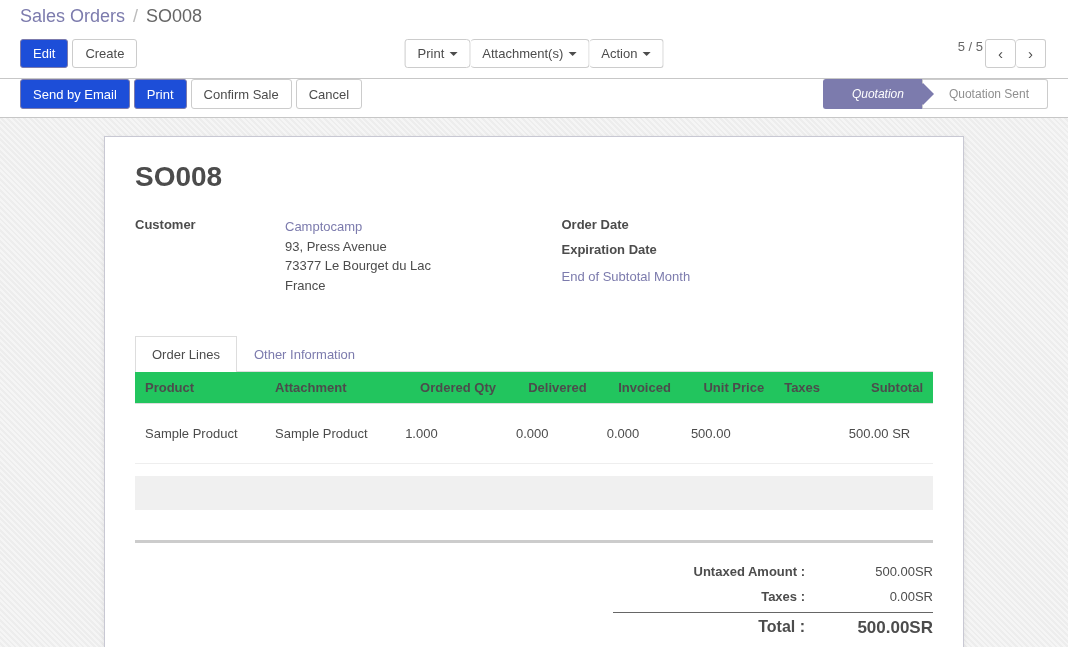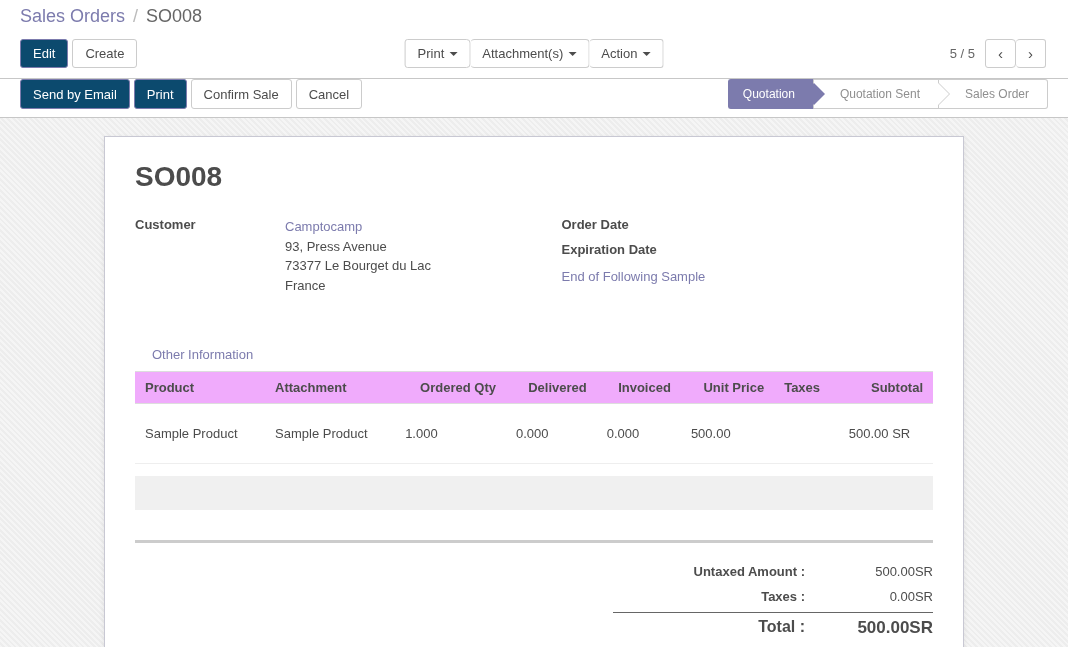--- a/index.html
+++ b/index.html
@@ -38,39 +38,38 @@
     padding: 6px 12px;
     border: 1px solid #ccc;
     background: #fff;
     color: #4c4c4c;
     font-size: 13px;
     border-radius: 3px;
     cursor: pointer;
     margin-right: 4px;
   }
   .btn-primary {
-    background: #0c4a6e;
+    background: #1d4ed8;
     border-color: #7c7bad;
     color: #fff;
   }
   .btn-group { display: inline-flex; margin: 0 2px; }
   .btn-group .btn { margin-right: 0; border-radius: 4px; }
   .btn-group .btn:first-child { border-top-left-radius: 3px; border-bottom-left-radius: 3px; }
   .btn-group .btn:last-child { border-top-right-radius: 3px; border-bottom-right-radius: 3px; border-left: 0; }
   .btn-group .btn + .btn { border-left: 0; }
   .toolbar-center {
     position: absolute;
     left: 50%;
     transform: translateX(-50%);
   }
   .toolbar-right {
     margin-left: auto;
     display: flex;
-    align-items: center;
-    gap: 8px;
+    gap: 0;
   }
   .pager-text { color: #666; font-size: 13px; }
   .caret {
     display: inline-block;
     width: 0; height: 0;
     margin-left: 5px;
     vertical-align: middle;
     border-top: 4px solid;
     border-right: 4px solid transparent;
     border-left: 4px solid transparent;
@@ -96,21 +95,21 @@
     padding: 0 18px 0 26px;
     display: flex;
     align-items: center;
     background: #fff;
     color: #8f8f8f;
     border: 1px solid #ccc;
     border-left: none;
     font-size: 12px;
     cursor: default;
   }
-  .step:first-child { padding-left: 14px; border-left: 1px solid #ccc; border-top-left-radius: 3px; border-bottom-left-radius: 3px; }
+  .step:first-child { padding-left: 28px; border-left: 1px solid #ccc; border-top-left-radius: 3px; border-bottom-left-radius: 3px; font-style: italic; }
   .step:last-child { border-top-right-radius: 3px; border-bottom-right-radius: 3px; }
   .step .arrow, .step .arrow-border {
     position: absolute;
     right: -11px;
     top: 3px;
     width: 0; height: 0;
     border-top: 11px solid transparent;
     border-bottom: 11px solid transparent;
     border-left: 11px solid #fff;
     z-index: 2;
@@ -185,21 +184,21 @@
   table.order-lines {
     width: 100%;
     border-collapse: collapse;
     margin-top: 0;
     font-size: 13px;
   }
   table.order-lines th {
     text-align: left;
     font-weight: bold;
     color: #4c4c4c;
-    background: #f0abfc;
+    background: #22c55e;
     border-bottom: 1px solid #ddd;
     padding: 8px 10px;
   }
   table.order-lines th.num { text-align: right; }
   table.order-lines td {
     padding: 22px 10px;
     border-bottom: 1px solid #eee;
     color: #4c4c4c;
   }
   table.order-lines td.num { text-align: left; }
@@ -282,21 +281,20 @@
 </div>
 
 <div class="action-bar">
   <button class="btn btn-primary">Send by Email</button>
   <button class="btn btn-primary">Print</button>
   <button class="btn">Confirm Sale</button>
   <button class="btn">Cancel</button>
   <div class="status-steps" id="status-steps">
       <div class="step active">Quotation<span class="arrow-border"></span><span class="arrow"></span></div>
       <div class="step">Quotation Sent<span class="arrow-border"></span><span class="arrow"></span></div>
-      <div class="step">Sales Order</div>
     </div>
 </div>
 
 <div class="sheet-wrap">
   <div class="sheet">
     <h1>SO008</h1>
 
     <div class="fields">
       <div class="fcol">
         <div class="frow">
@@ -312,27 +310,28 @@
       <div class="fcol">
         <div class="frow">
           <div class="flabel">Order Date</div>
         </div>
         <div class="frow">
           <div class="flabel">Expiration Date</div>
           <div class="fval"></div>
         </div>
         <div class="frow">
           <div class="fval">
-            <a href="#" class="link">End of Following Sample</a>
+            <a href="#" class="link">End of Subtotal Month</a>
           </div>
         </div>
       </div>
     </div>
 
     <div class="tabs" id="tabs">
+        <div class="tab active">Order Lines</div>
         <div class="tab">Other Information</div>
       </div>
 
     <table class="order-lines">
       <thead>
           <tr id="col-head">
             <th>Product</th>
             <th>Attachment</th>
             <th class="num">Ordered Qty</th>
             <th class="num">Delivered</th>

